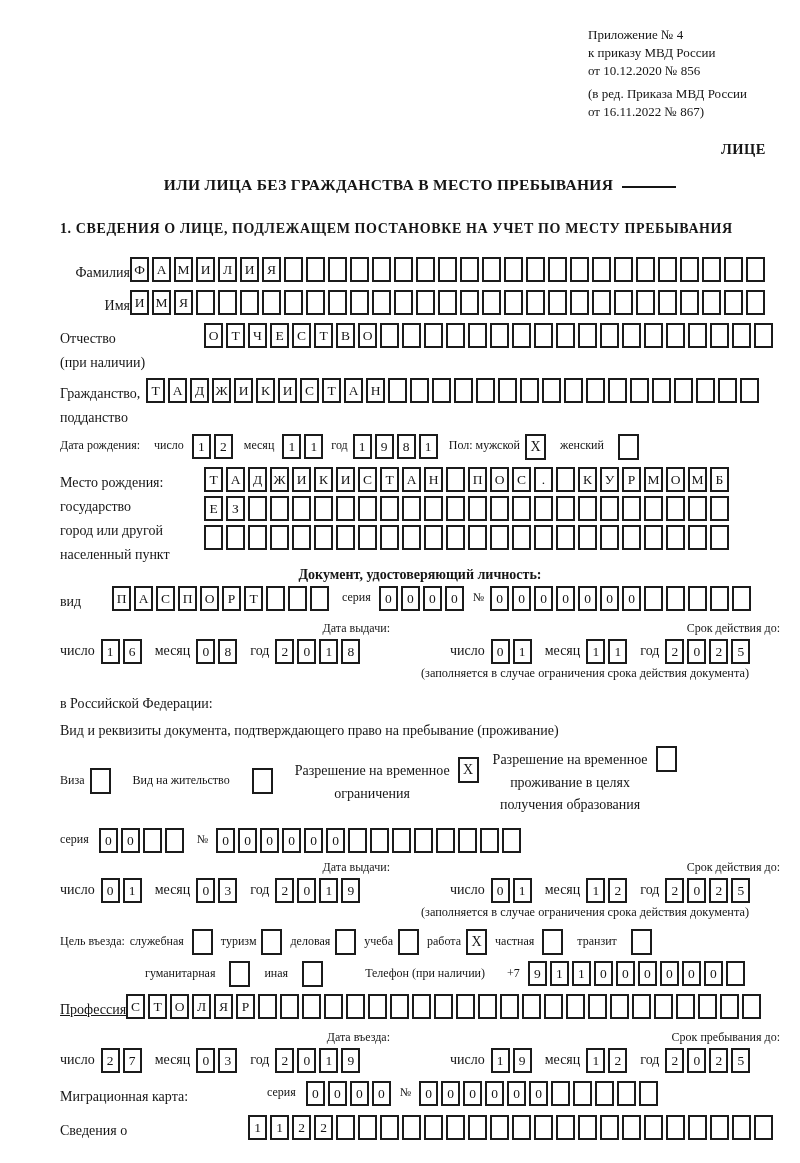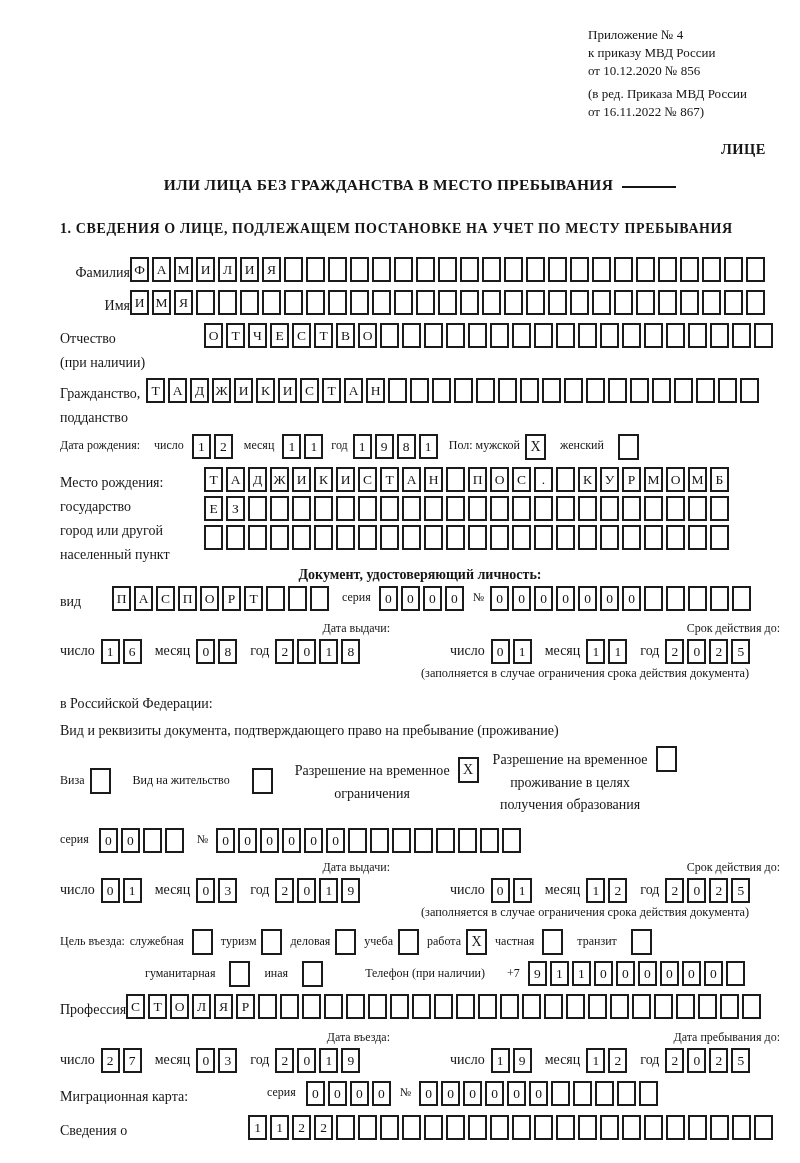--- a/index.html
+++ b/index.html
@@ -556,21 +556,21 @@
         <span class="cell">0</span>
         <span class="cell">0</span>
         <span class="cell">0</span>
         <span class="cell">0</span>
         <span class="cell">0</span>
         <span class="cell"></span>
       </div>
   </div>
 
   <div class="row" style="margin-top:7px;">
-    <div class="label lw64" style="width:66px;">Профессия</div>
+    <div class="label lw64" style="width:66px;text-decoration:underline;">Профессия</div>
     <div class="cells">
         <span class="cell">С</span>
         <span class="cell">Т</span>
         <span class="cell">О</span>
         <span class="cell">Л</span>
         <span class="cell">Я</span>
         <span class="cell">Р</span>
         <span class="cell"></span>
         <span class="cell"></span>
         <span class="cell"></span>
@@ -614,21 +614,21 @@
         <span class="dlabel dgap">год</span>
         <div class="cells">
             <span class="cell">2</span>
             <span class="cell">0</span>
             <span class="cell">1</span>
             <span class="cell">9</span>
           </div>
       </div>
     </div>
     <div class="dates-col-r">
-      <div class="dates-head">Дата пребывания до:</div>
+      <div class="dates-head">Срок пребывания до:</div>
       <div class="dates-line" style="padding-left:60px;">
         <span class="dlabel">число</span>
         <div class="cells">
             <span class="cell">1</span>
             <span class="cell">9</span>
           </div>
         <span class="dlabel dgap">месяц</span>
         <div class="cells">
             <span class="cell">1</span>
             <span class="cell">2</span>

